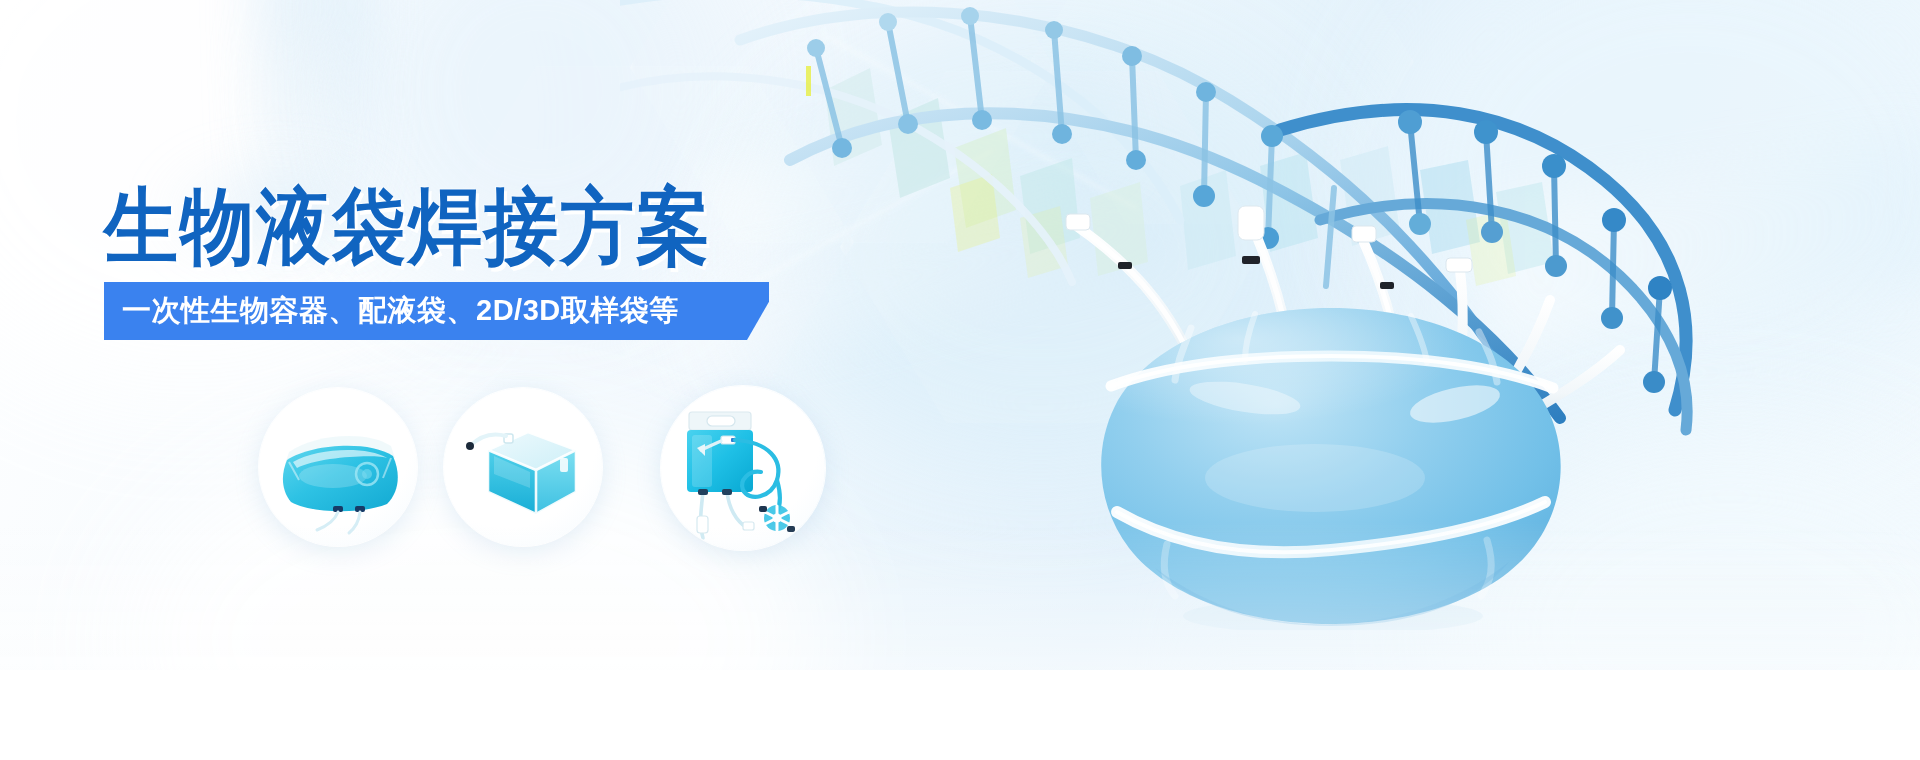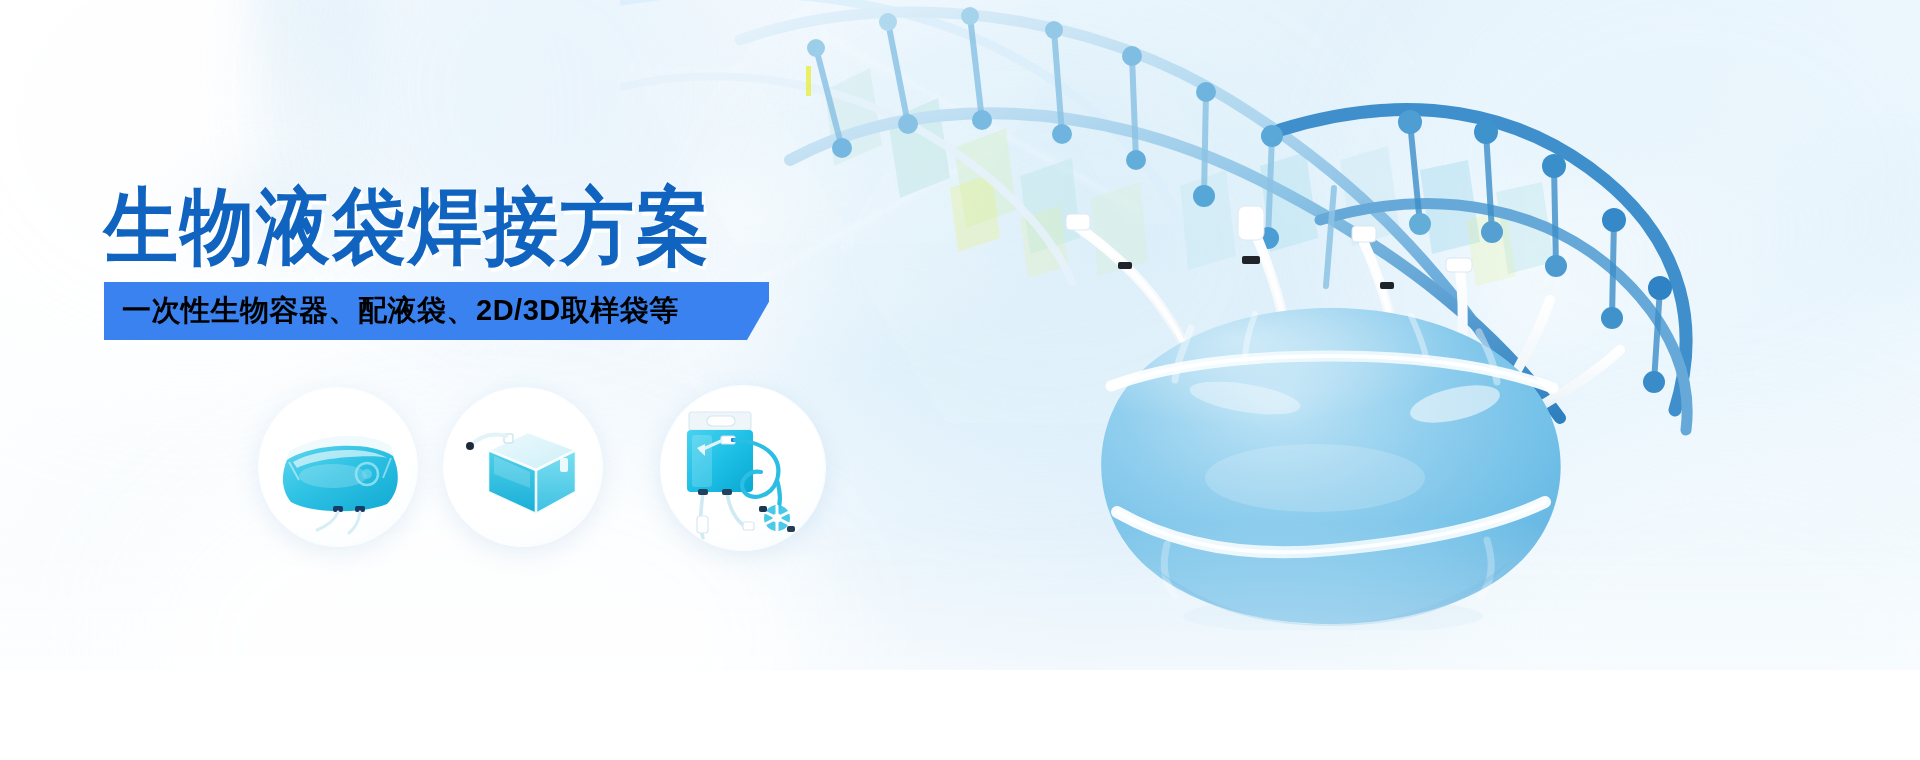--- a/index.html
+++ b/index.html
@@ -43,21 +43,21 @@
   
   #subbar{
     position:absolute;left:104px;top:282px;height:58px;
     background:#3a82ef;
     display:flex;align-items:center;
     padding:0 34px 0 18px;
     clip-path:polygon(0 0,100% 0,100% 34%,calc(100% - 22px) 100%,0 100%);
     box-shadow:0 2px 10px rgba(40,110,210,.22);
   }
   #subbar .txt{
-    color:#000000;font-size:29px;font-weight:700;letter-spacing:.5px;white-space:nowrap;
+    color:#ffffff;font-size:29px;font-weight:700;letter-spacing:.5px;white-space:nowrap;
   }
 
   
   .circle{
     position:absolute;border-radius:50%;overflow:hidden;
     background:radial-gradient(circle at 40% 32%,#ffffff 0%,#ffffff 62%,#f4fafe 100%);
     box-shadow:0 0 0 1px rgba(255,255,255,.9), 0 6px 26px rgba(120,170,210,.20);
   }
   .circle svg{display:block;width:100%;height:100%;}
 

